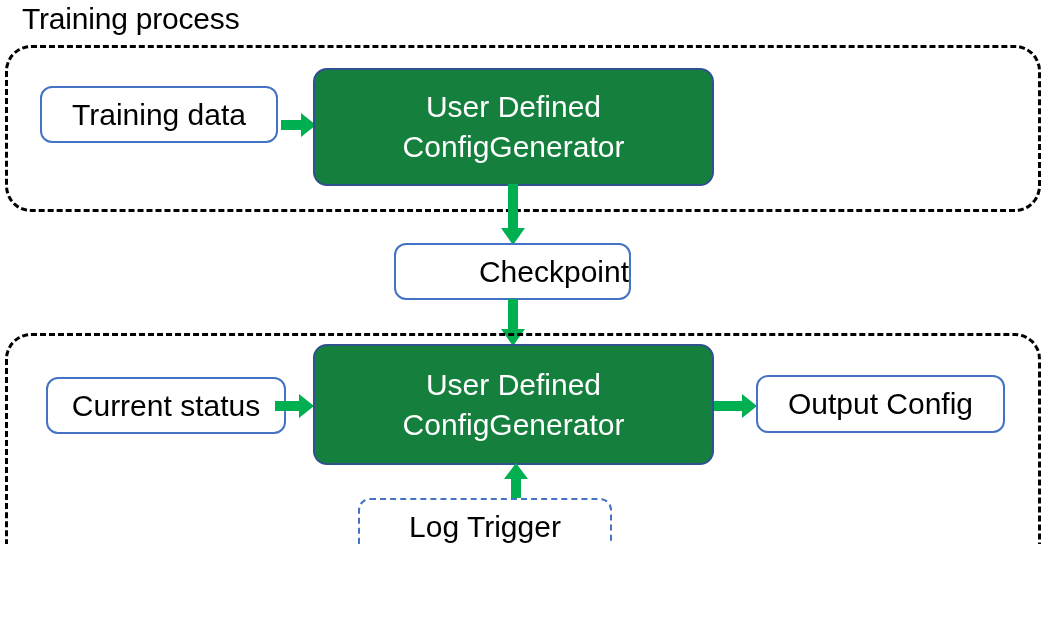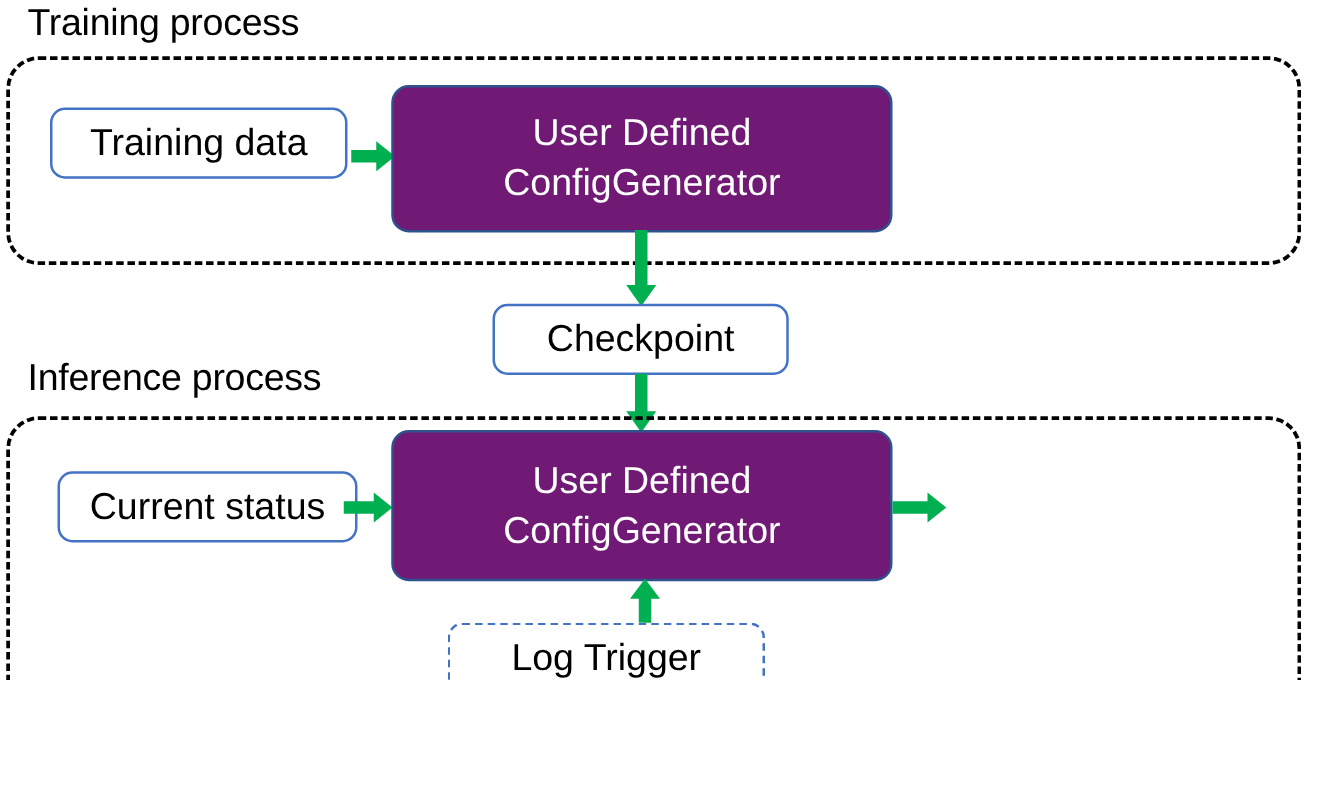--- a/index.html
+++ b/index.html
@@ -44,21 +44,21 @@
     border: 2px solid #4472C4;
     border-radius: 12px;
     background: #ffffff;
     color: #000000;
     font-size: 30px;
     line-height: 34px;
   }
   .node-blue {
     border: 2px solid #2F528F;
     border-radius: 14px;
-    background: #701a75;
+    background: #15803d;
     color: #ffffff;
     font-size: 30px;
     line-height: 40px;
     flex-direction: column;
   }
   .node-dashed {
     border: 2px dashed #4472C4;
     border-radius: 12px;
     background: #ffffff;
     color: #000000;
@@ -100,31 +100,30 @@
     <span class="line">User Defined</span>
     <span class="line">ConfigGenerator</span>
   </div>
 
   <div class="arrow" style="left:500px; top:184px; width:26px; height:62px;">
     <svg width="26" height="62" viewBox="0 0 26 62" aria-hidden="true">
       <path d="M8 0 L18 0 L18 44 L25 44 L13 61 L1 44 L8 44 Z" fill="#00B050"></path>
     </svg>
   </div>
 
-  <div class="node node-plain" style="left:394px; top:243px; width:237px; height:57px;">
+  <div class="node node-plain" style="left:394px; top:243px; width:237px; height:57px;justify-content:flex-end;">
     <span>Checkpoint</span>
   </div>
 
   <div class="arrow" style="left:500px; top:299px; width:26px; height:48px;">
     <svg width="26" height="48" viewBox="0 0 26 48" aria-hidden="true">
       <path d="M8 0 L18 0 L18 30 L25 30 L13 47 L1 30 L8 30 Z" fill="#00B050"></path>
     </svg>
   </div>
 
-  <div class="section-title" style="left:22px; top:286px;">Inference process</div>
 
   <div class="dashed-container" style="left:5px; top:333px; width:1036px; height:291px;"></div>
 
   <div class="node node-plain" style="left:30px; top:377px; width:240px; height:57px;margin-left:16px;">
     <span>Current status</span>
   </div>
 
   <div class="arrow" style="left:275px; top:393px; width:40px; height:26px;">
     <svg width="40" height="26" viewBox="0 0 40 26" aria-hidden="true">
       <path d="M0 8 L24 8 L24 1 L39 13 L24 25 L24 18 L0 18 Z" fill="#00B050"></path>
@@ -135,20 +134,23 @@
     <span class="line">User Defined</span>
     <span class="line">ConfigGenerator</span>
   </div>
 
   <div class="arrow" style="left:714px; top:393px; width:44px; height:26px;">
     <svg width="44" height="26" viewBox="0 0 44 26" aria-hidden="true">
       <path d="M0 8 L28 8 L28 1 L43 13 L28 25 L28 18 L0 18 Z" fill="#00B050"></path>
     </svg>
   </div>
 
+  <div class="node node-plain" style="left:756px; top:375px; width:249px; height:58px;">
+    <span>Output Config</span>
+  </div>
 
   <div class="arrow" style="left:503px; top:463px; width:26px; height:40px;">
     <svg width="26" height="40" viewBox="0 0 26 40" aria-hidden="true">
       <path d="M13 0 L25 16 L18 16 L18 39 L8 39 L8 16 L1 16 Z" fill="#00B050"></path>
     </svg>
   </div>
 
   <div class="node node-dashed" style="left:358px; top:498px; width:254px; height:57px;">
     <span>Log Trigger</span>
   </div>

